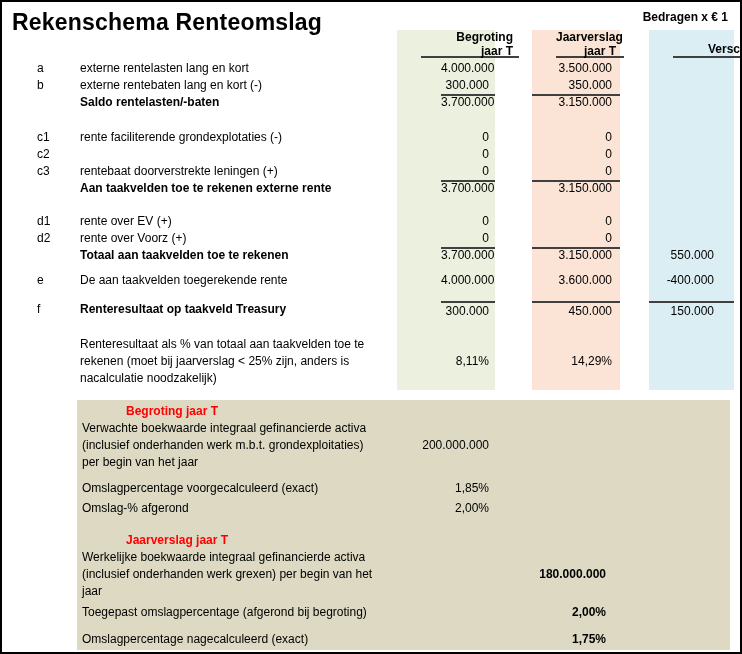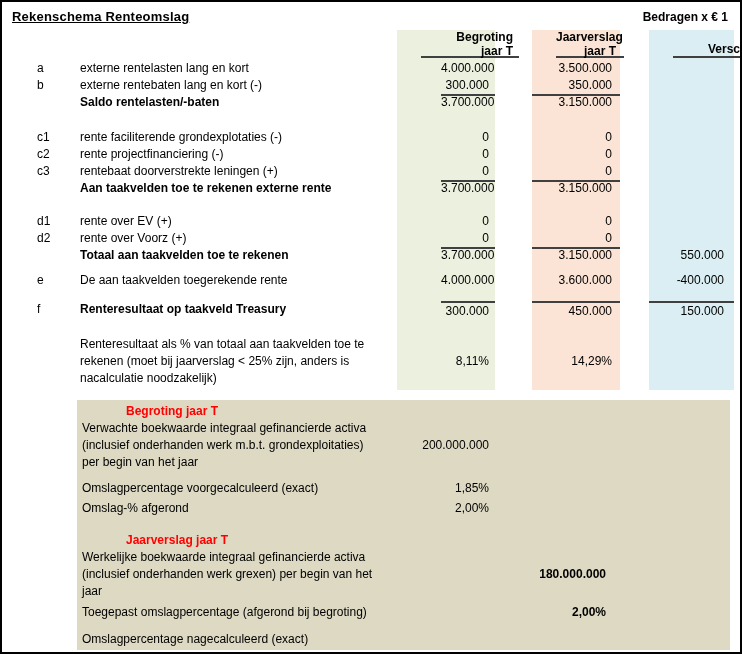--- a/index.html
+++ b/index.html
@@ -5,40 +5,40 @@
   html,body{margin:0;padding:0;background:#fff;}
   body{font-family:"Liberation Sans",sans-serif;font-size:12px;color:#000;}
   .page{position:relative;width:738px;height:650px;border:2px solid #000;background:#fff;overflow:hidden;}
 
   
   .strip{position:absolute;top:28px;height:360px;}
   .strip.b{left:395px;width:98px;background:var(--begroting-bg,#ebf1de);}
   .strip.j{left:530px;width:88px;background:var(--jaarverslag-bg,#fbe4d5);}
   .strip.v{left:647px;width:85px;background:var(--verschil-bg,#daeef3);}
 
-  .title{position:absolute;left:10px;top:7px;font-size:13px;font-weight:bold;letter-spacing:.2px;text-decoration:underline;}
+  .title{position:absolute;left:10px;top:7px;font-size:23px;font-weight:bold;letter-spacing:.2px;}
   .amounts{position:absolute;right:12px;top:8px;font-weight:bold;}
 
   
   .colhead{position:absolute;top:28px;height:26px;font-weight:bold;text-align:right;line-height:14px;border-bottom:2px solid #404040;box-sizing:content-box;margin-left:24px;}
   .colhead.b{left:395px;width:98px;padding-right:0;}
   .colhead.b .inner{padding-right:6px;}
   .colhead.j{left:530px;width:68px;}
   .colhead.j .inner{padding-right:8px;}
   .colhead.v{left:647px;width:85px;display:flex;align-items:flex-end;justify-content:flex-end;}
   .colhead.v .inner{padding-right:4px;}
 
   
   .rows{position:absolute;left:0;top:58px;width:738px;}
   .row{display:grid;grid-template-columns:32px 46px 317px 98px 37px 88px 29px 85px;height:17px;line-height:17px;}
   .row .cid{grid-column:2;padding-left:3px;}
   .row .clabel{grid-column:3;}
   .row .cb{grid-column:4;text-align:right;padding-right:6px;box-sizing:border-box;margin-left:44px;}
   .row .cj{grid-column:6;text-align:right;padding-right:8px;box-sizing:border-box;}
-  .row .cv{grid-column:8;text-align:right;padding-right:10px;box-sizing:border-box;}
+  .row .cv{grid-column:8;text-align:right;padding-right:20px;box-sizing:border-box;}
   .row.boldlabel .clabel{font-weight:bold;}
   .uline{border-bottom:2px solid #404040;}
   .tline{border-top:2px solid #404040;}
   .sp18{height:18px;}.sp16{height:16px;}.sp12{height:12px;}.sp8{height:8px;}
   .row.para{height:51px;line-height:17px;}
   .row.para .cb,.row.para .cj{display:flex;align-items:center;justify-content:flex-end;}
 
   
   .bottom{position:absolute;left:75px;top:398px;width:653px;height:250px;background:var(--bottom-bg,#ddd9c3);box-sizing:border-box;padding:3px 0 0 5px;}
   .bhead{height:17px;line-height:17px;font-weight:bold;color:var(--heading-red,#ff0000);padding-left:44px;}
@@ -106,21 +106,20 @@
 
     <div class="row">
       <div class="cid">c1</div>
       <div class="clabel">rente faciliterende grondexplotaties (-)</div>
       <div class="cb">0</div>
       <div class="cj">0</div>
     </div>
 
     <div class="row">
       <div class="cid">c2</div>
-      <div class="clabel">rente projectfinanciering (-)</div>
       <div class="cb">0</div>
       <div class="cj">0</div>
     </div>
 
     <div class="row">
       <div class="cid">c3</div>
       <div class="clabel">rentebaat doorverstrekte leningen (+)</div>
       <div class="cb uline">0</div>
       <div class="cj uline">0</div>
     </div>
@@ -223,17 +222,18 @@
 
     <div class="brow line">
       <div class="lbl">Toegepast omslagpercentage (afgerond bij begroting)</div>
       <div class="valj">2,00%</div>
     </div>
 
     <div class="bsp10"></div>
 
     <div class="brow line">
       <div class="lbl">Omslagpercentage nagecalculeerd (exact)</div>
+      <div class="valj">1,75%</div>
     </div>
 
   </div>
 
 </div>
 
 </body></html>

